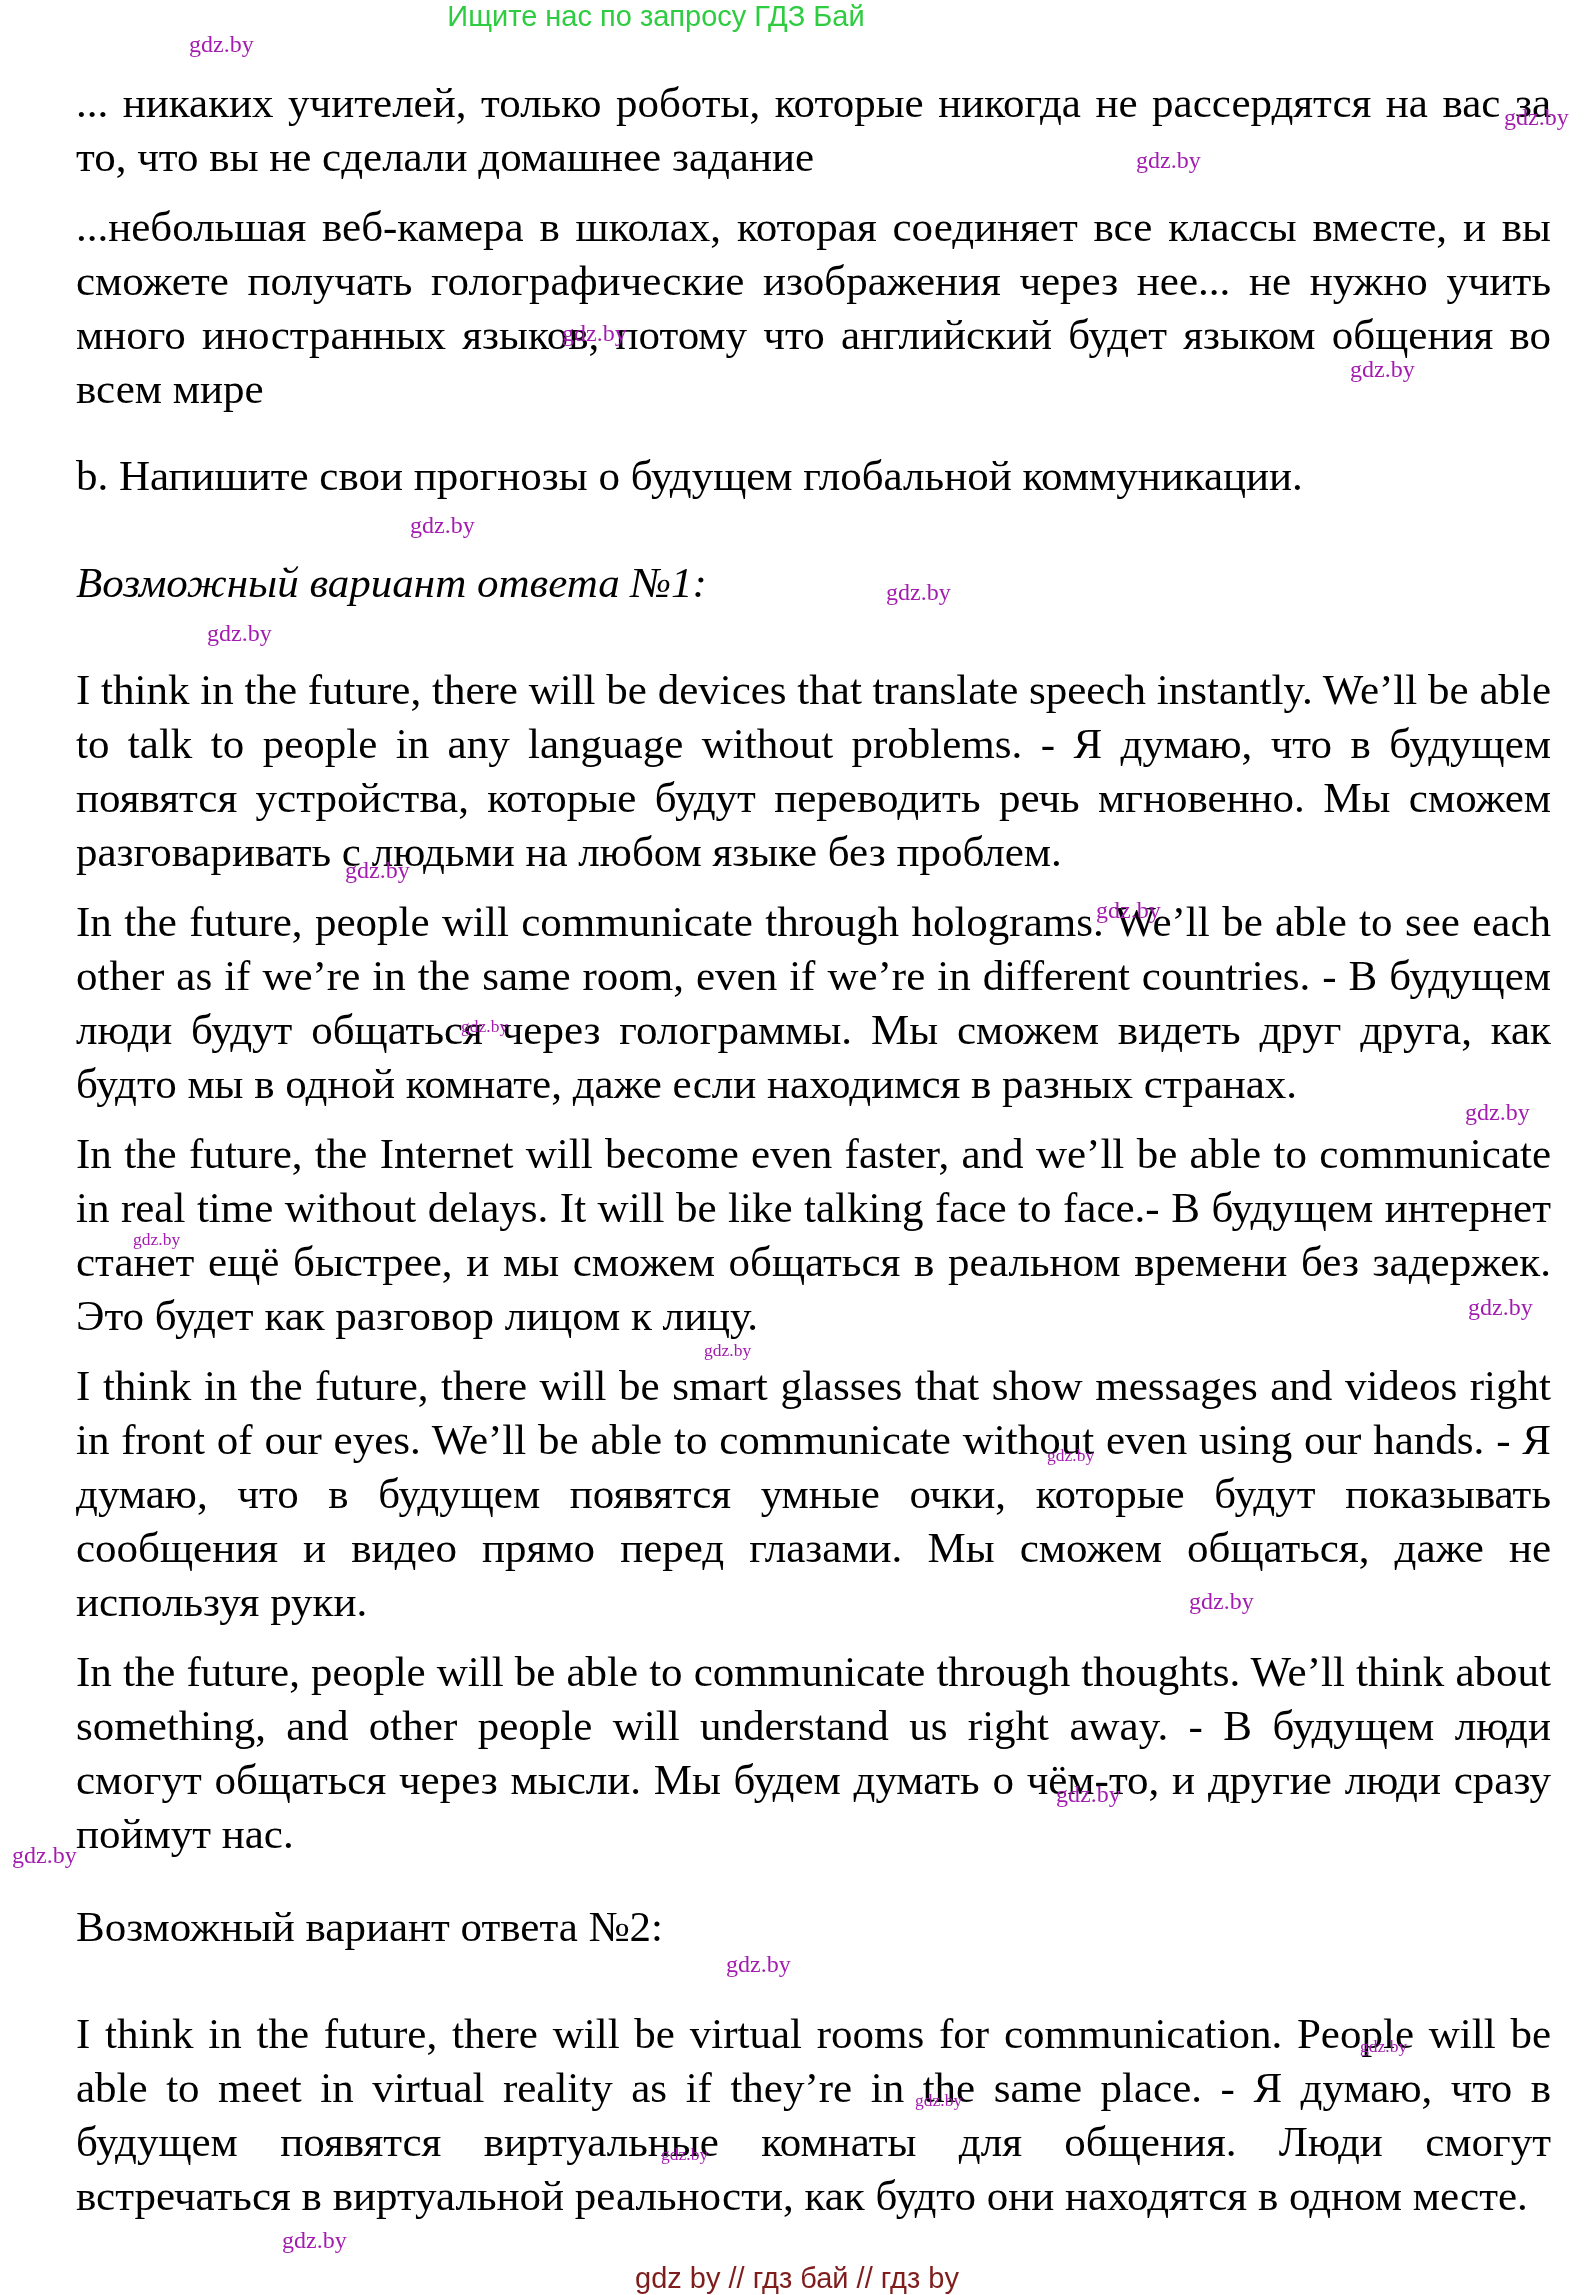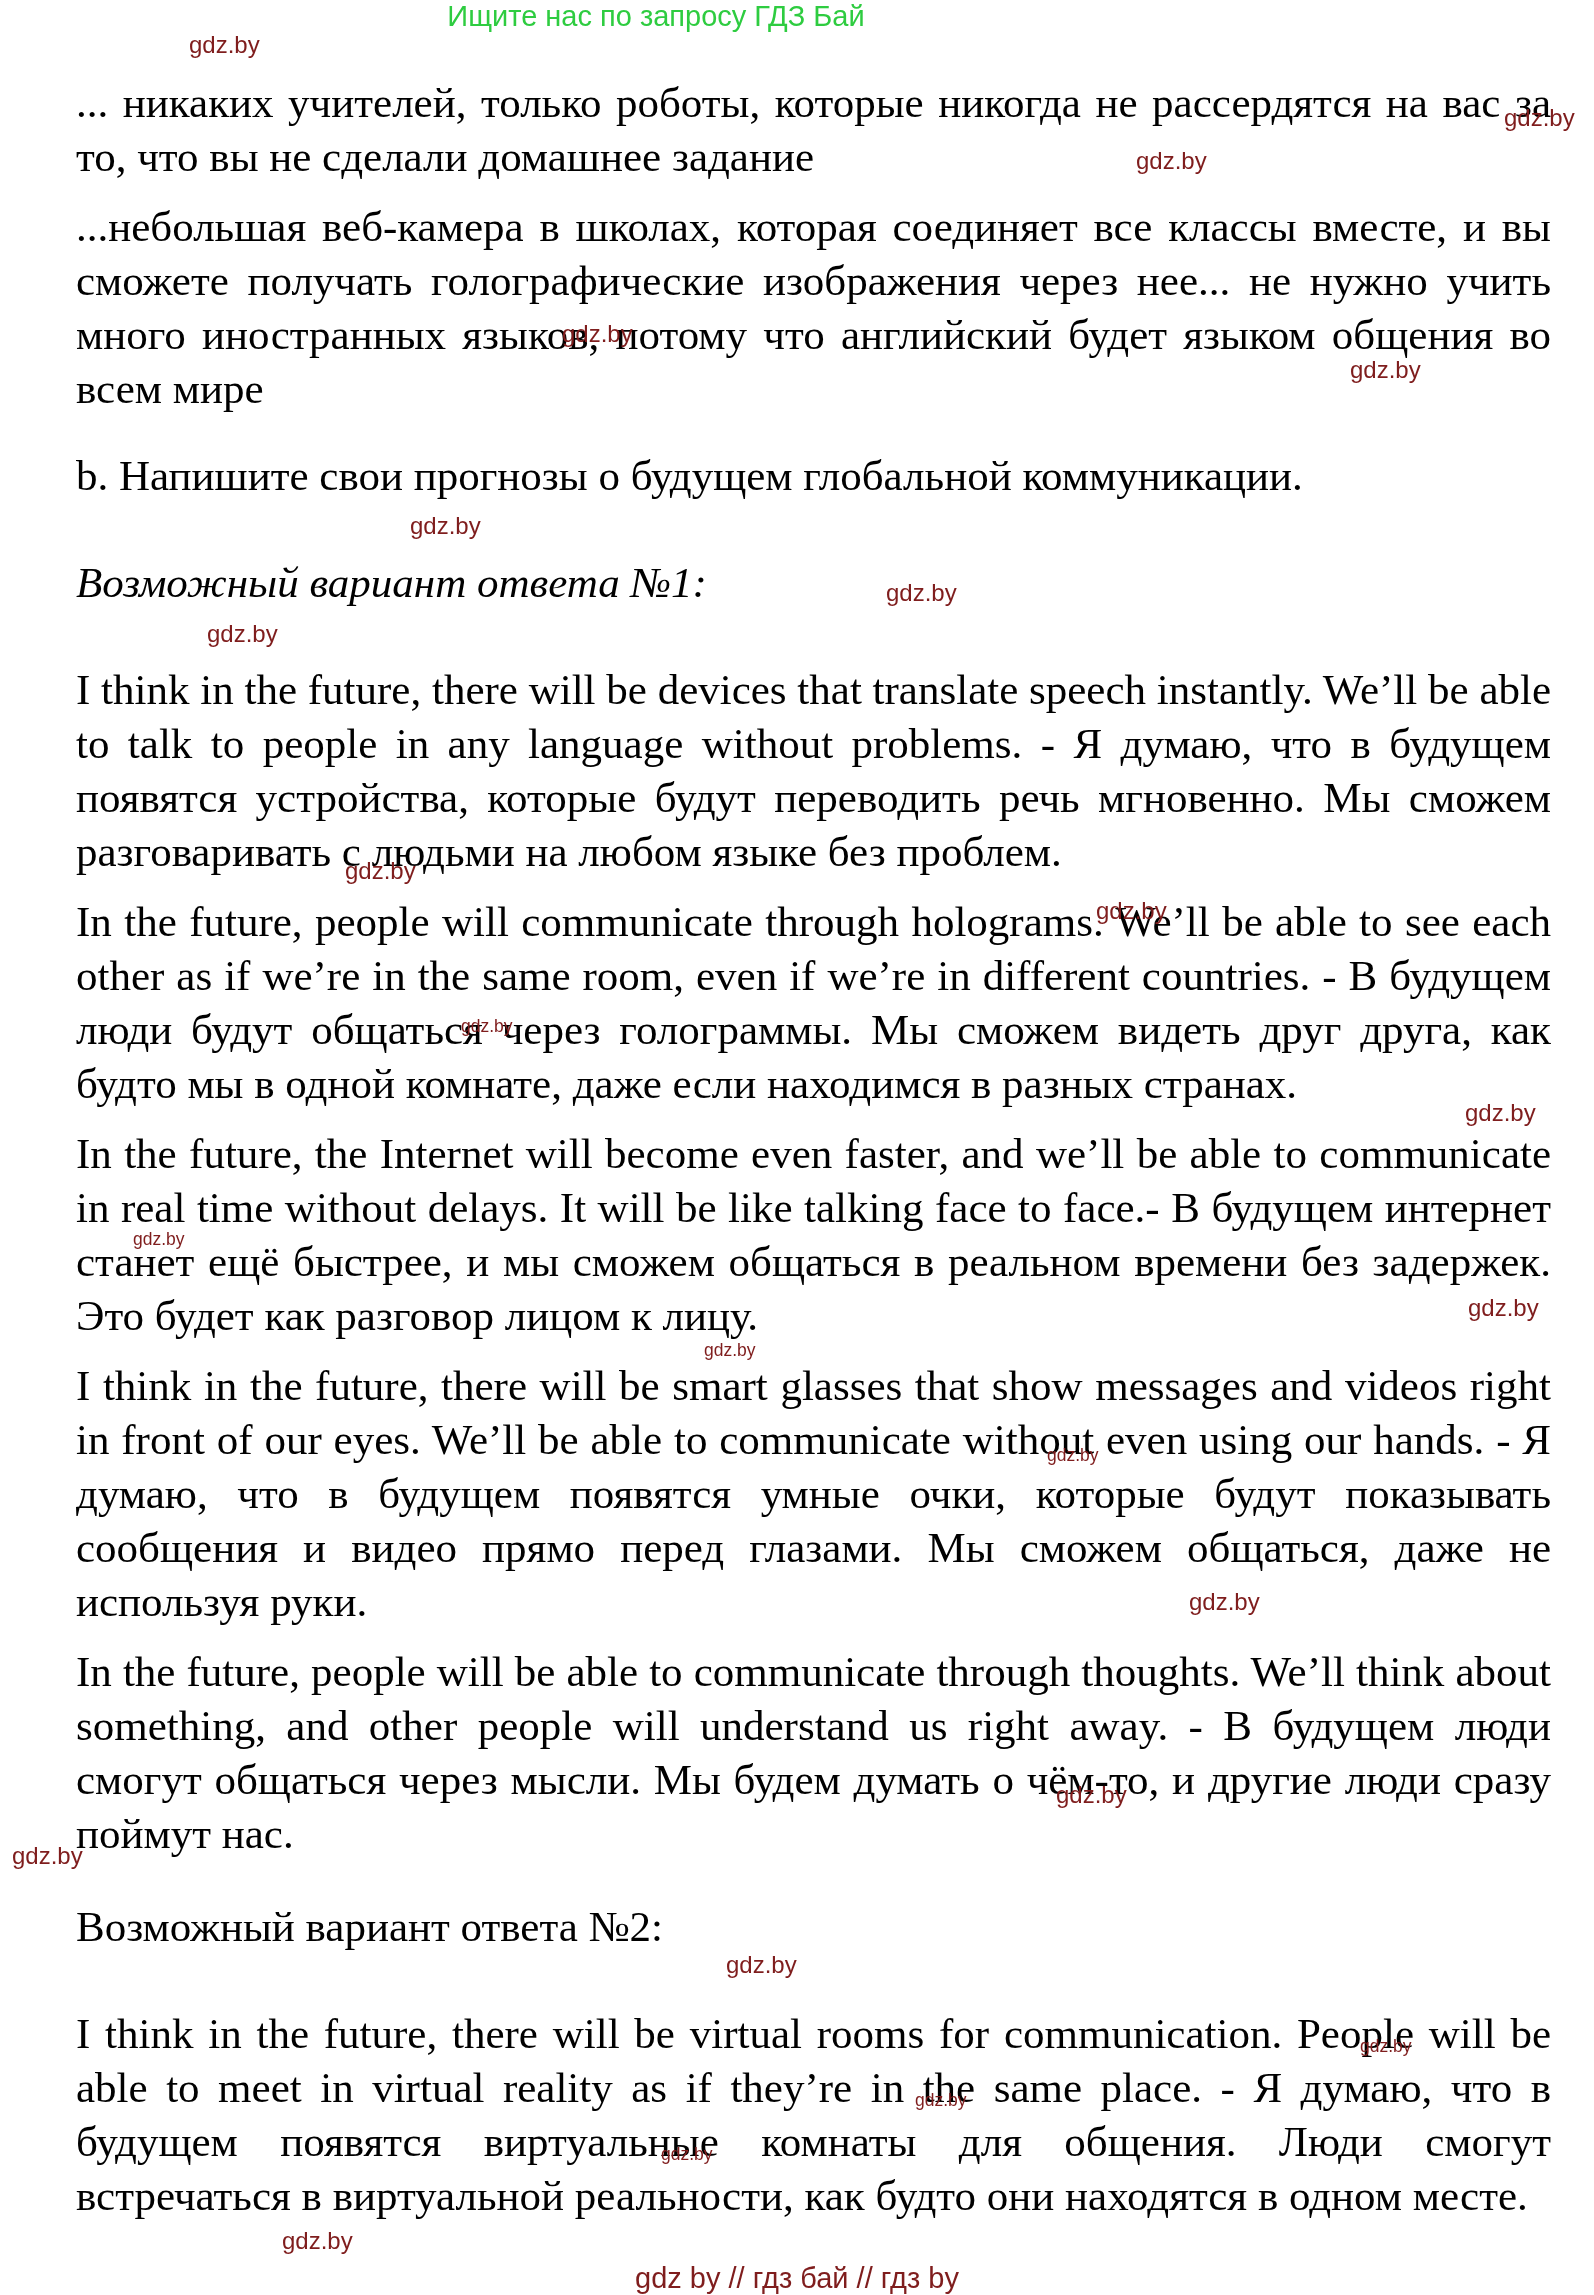--- a/index.html
+++ b/index.html
@@ -4,21 +4,21 @@
 <style>
   html, body { margin:0; padding:0; background:#ffffff; }
   body { width:1594px; height:2295px; position:relative; overflow:hidden; }
   .banner { position:absolute; top:0; left:0; width:1312px; text-align:center;
     font-family:"Liberation Sans", sans-serif; font-size:29px; color:#2ecc40; line-height:32px; }
   .footer { position:absolute; top:2262px; left:0; width:1594px; text-align:center;
     font-family:"Liberation Sans", sans-serif; font-size:29px; color:#7f1d1d; line-height:32px; }
   .content { position:absolute; left:60px; width:1507px;
     font-family:"Liberation Serif", serif; font-size:43px; color:#000; line-height:54px; }
   .p { margin:16px; text-align:justify; }
-  .wm { position:absolute; font-family:Liberation Sans, sans-serif; font-size:24px; color:#7f1d1d; line-height:25.4px; }
+  .wm { position:absolute; font-family:Liberation Serif, serif; font-size:24px; color:#a21caf; line-height:25.4px; }
   .wm.sm { font-size:17.5px; line-height:19px; }
 </style>
 </head>
 <body>
 
 <div class="banner">Ищите нас по запросу ГДЗ Бай</div>
 
 <div class="content" style="top:60px;">
   <p class="p">... никаких учителей, только роботы, которые никогда не рассердятся на вас за то, что вы не сделали домашнее задание</p>
   <p class="p">...небольшая веб-камера в школах, которая соединяет все классы вместе, и вы сможете получать голографические изображения через нее... не нужно учить много иностранных языков, потому что английский будет языком общения во всем мире</p>

